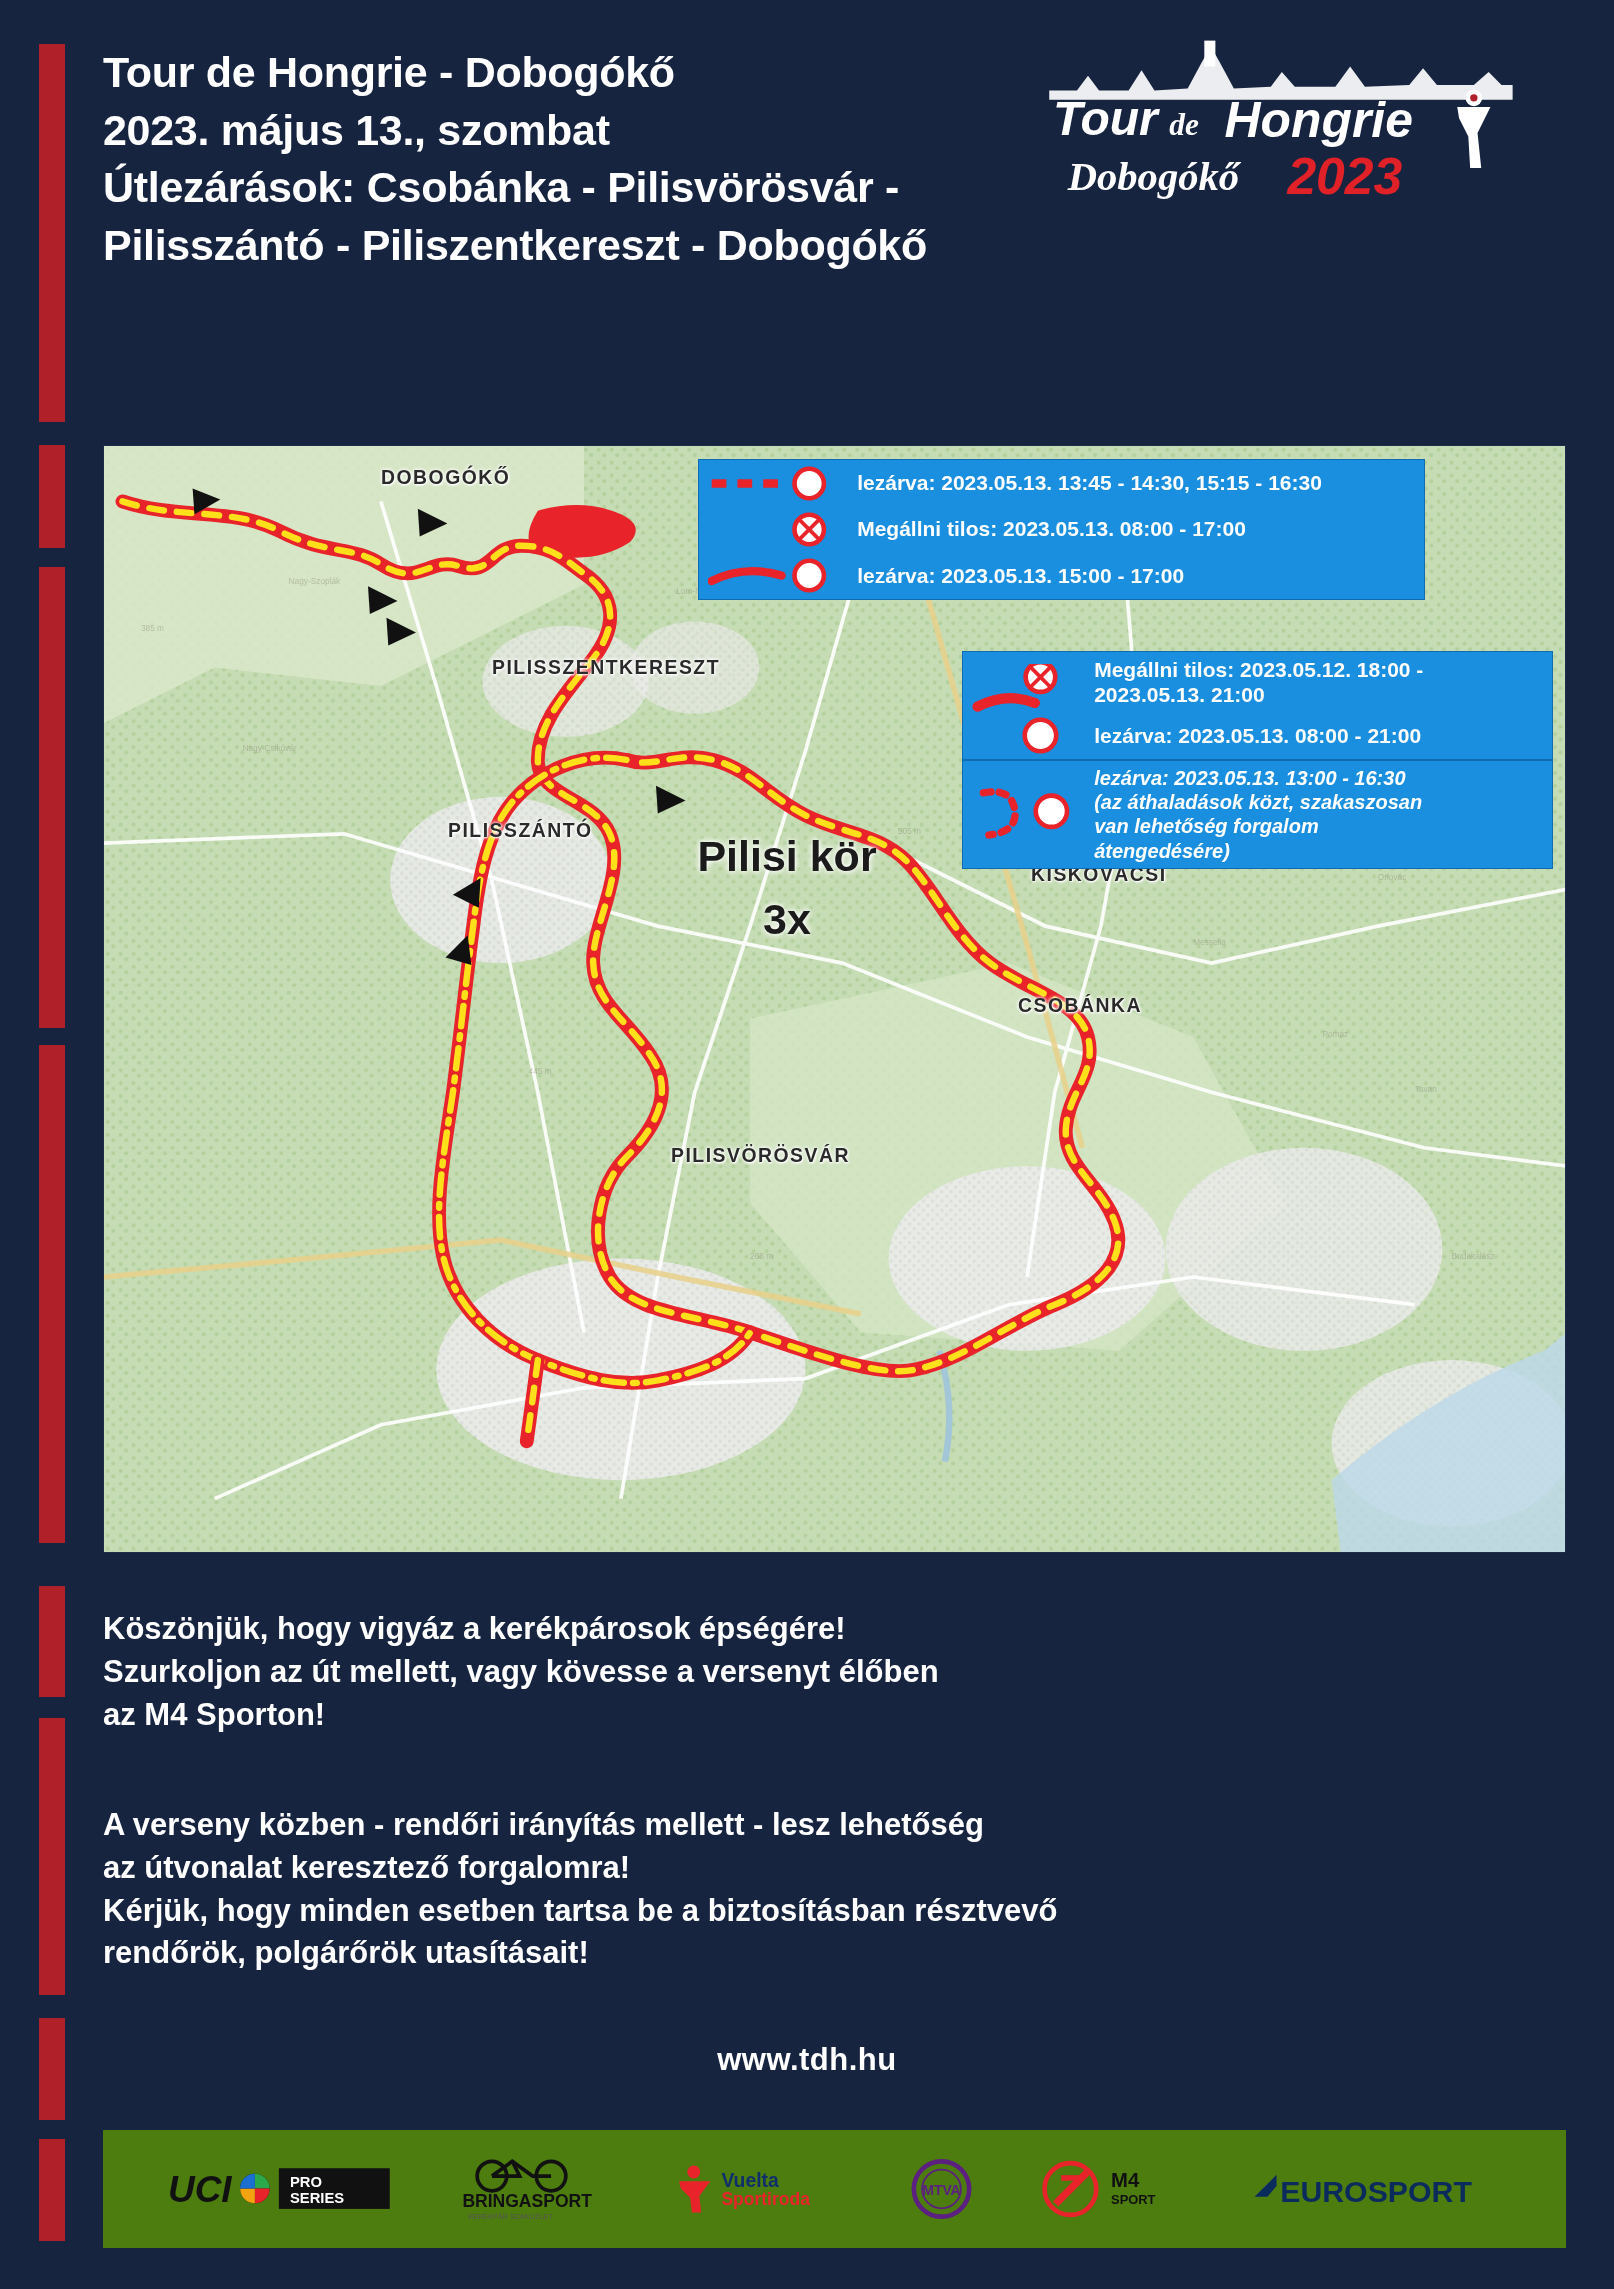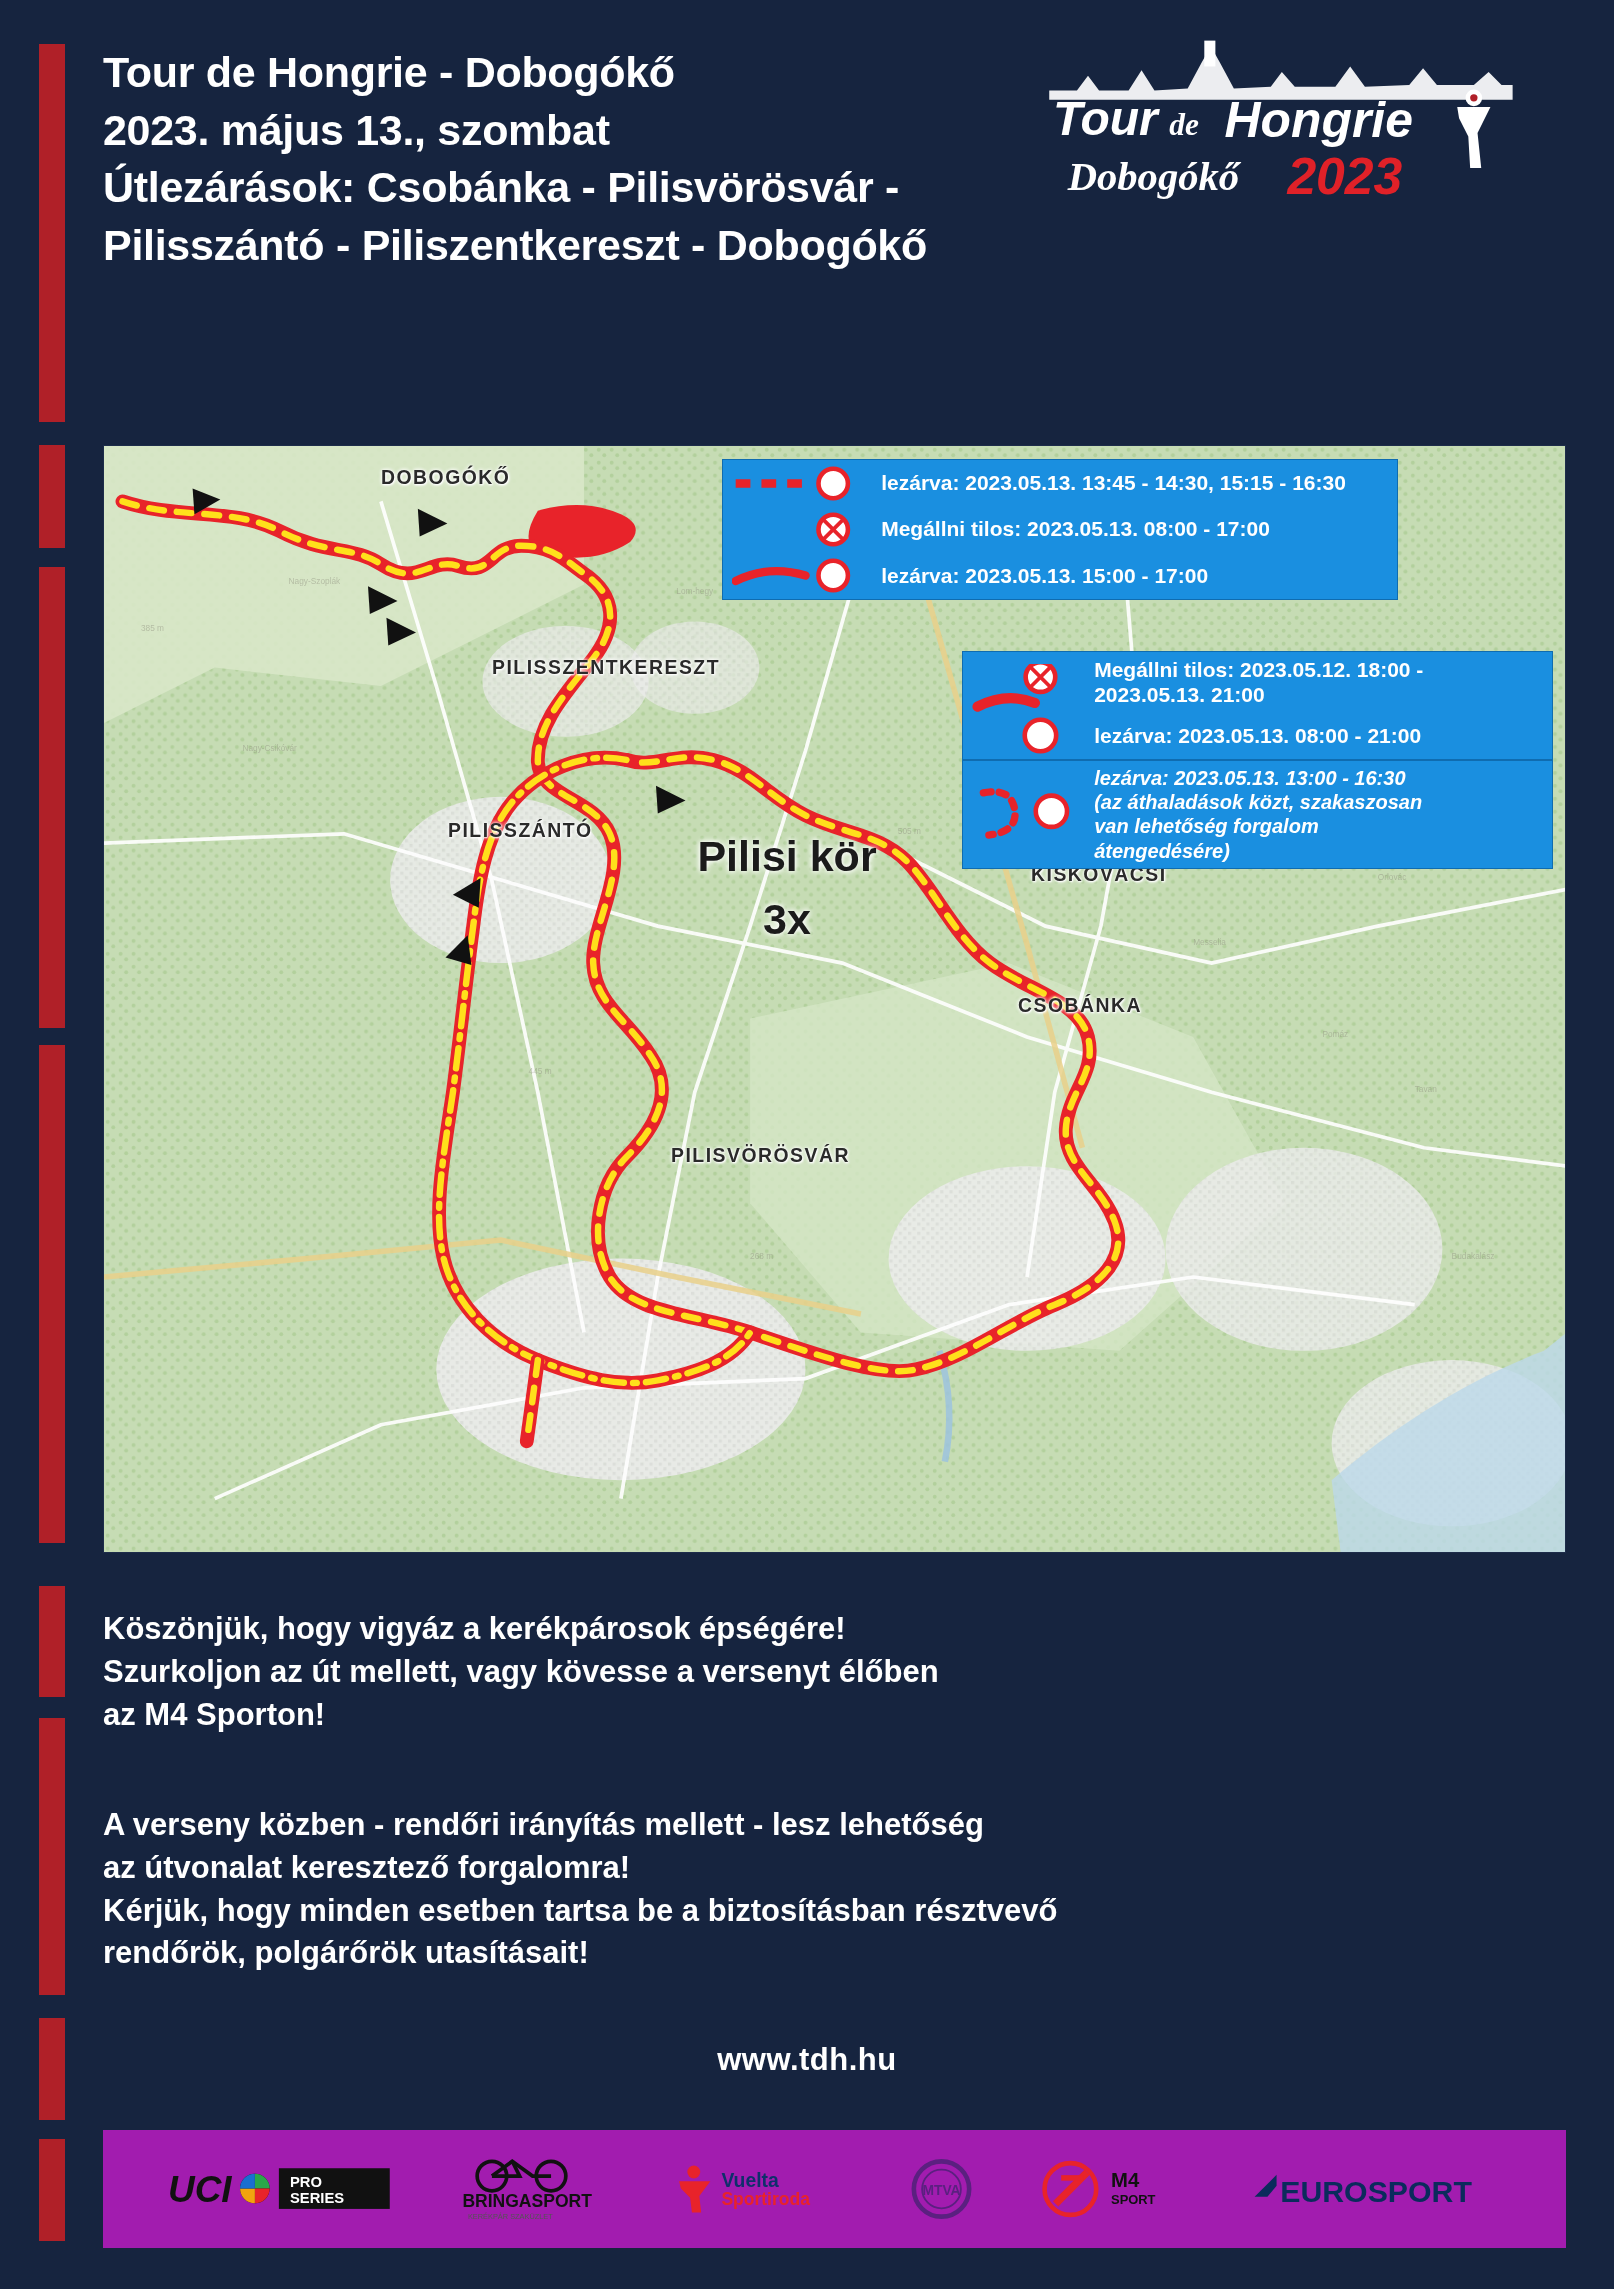--- a/index.html
+++ b/index.html
@@ -78,21 +78,21 @@
   }
 
   
   .legend {
     position: absolute;
     background: #1a8fe0;
     border: 1.8px solid #0f6cb0;
     color: #ffffff;
     font-weight: bold;
   }
-  .legend.l1 { left: 618px; top: 13px; width: 676px; }
+  .legend.l1 { left: 594px; top: 13px; width: 727px; }
   .legend.l2 { left: 858px; top: 205px; width: 591px; }
   .legend.l3 { left: 858px; top: 314px; width: 591px; }
   .legend-row {
     display: flex;
     align-items: center;
     gap: 11px;
     padding: 4.6px 11px 4.6px 9.2px;
   }
   .legend-row .txt { font-size: 21px; line-height: 1.22; }
   .legend-row .txt.small { font-size: 20px; }
@@ -117,21 +117,21 @@
     text-align: center;
     font-size: 31px;
     font-weight: bold;
     letter-spacing: 0.5px;
   }
   
   .sponsors {
     position: absolute;
     left: 103px; top: 2130px;
     width: 1463px; height: 118px;
-    background: #a21caf;
+    background: #4d7c0f;
     display: flex;
     align-items: center;
     justify-content: space-around;
     padding: 0 37px;
   }
   .sp { display: flex; align-items: center; }
 </style>
 </head>
 <body>
 

